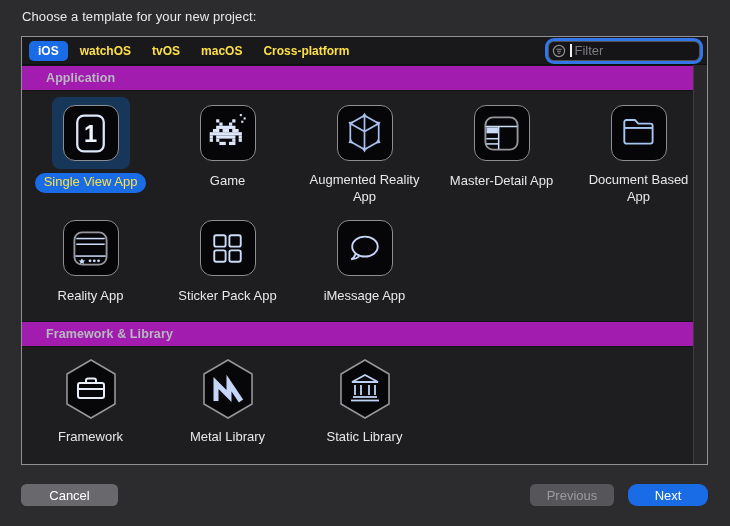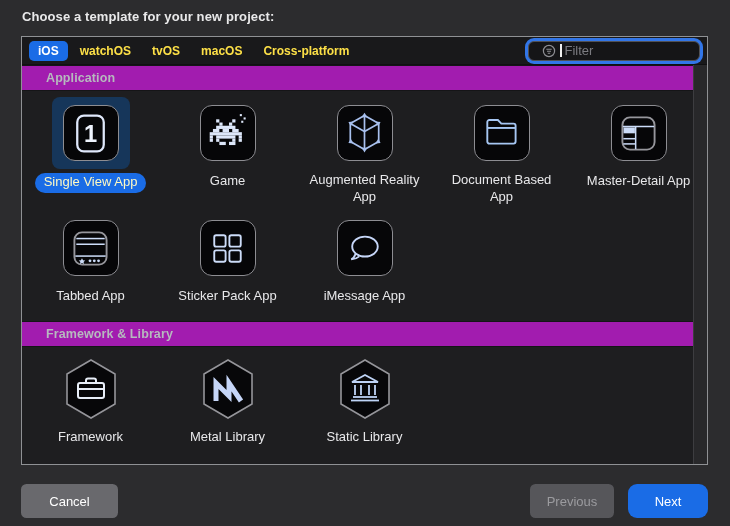--- a/index.html
+++ b/index.html
@@ -5,21 +5,21 @@
   html,body{margin:0;padding:0;}
   body{
     width:730px;height:526px;
     background:#2c2c2e;
     font-family:"Liberation Sans","DejaVu Sans",sans-serif;
     overflow:hidden;position:relative;
     -webkit-font-smoothing:antialiased;
   }
   .dialog-title{
     position:absolute;left:22px;top:9px;
-    font-size:13px;font-weight:700;color:#e9e9ea;letter-spacing:.1px;
+    font-size:13px;font-weight:400;color:#e9e9ea;letter-spacing:.1px;
   }
   
   .panel{
     position:absolute;left:21px;top:36px;width:687px;height:429px;
     border:1px solid #8f9194;background:#1e1e20;
     display:flex;flex-direction:column;box-sizing:border-box;
   }
   .tab-bar{
     height:27px;flex:0 0 27px;background:#19191b;
     display:flex;align-items:center;padding-left:7px;
@@ -29,21 +29,21 @@
     background:transparent;border:none;color:#fde047;
     font-family:inherit;font-size:12px;font-weight:700;
     padding:3px 9px;margin-right:3px;border-radius:5px;cursor:default;
   }
   .tab.selected{background:var(--accent,#1a6ce6);color:#fff;font-weight:600;}
   .filter-field{
     margin-left:auto;margin-right:7px;
     width:146px;height:18px;
     background:#151517;border:1px solid #515155;border-radius:6px;
     box-shadow:0 0 0 3px var(--focus,#3276e8);
-    display:flex;align-items:center;padding:0 12px;gap:3px;
+    display:flex;align-items:center;padding:0 2px;gap:3px;
   }
   .filter-glyph{flex:0 0 auto;display:block;}
   .caret{width:1.5px;height:13px;background:#f0f0f0;flex:0 0 auto;}
   .filter-ph{color:#7b7b80;font-size:13px;line-height:1;}
   
   .scroll{flex:1;display:flex;min-height:0;}
   .scroll-content{flex:1;min-width:0;}
   .scrollbar-track{
     flex:0 0 13px;background:#28282a;border-left:1px solid #3d3d40;
   }
@@ -73,27 +73,27 @@
     display:flex;align-items:center;justify-content:center;
   }
   .appicon svg{display:block;}
   .hexicon svg{display:block;}
   .tile-label{
     margin-top:4px;max-width:112px;text-align:center;
     font-size:13px;color:#e8e8ea;line-height:1.3;
   }
   .tile[data-icon="master-detail"] .tile-label{white-space:nowrap;max-width:none;}
   .tile.selected .tile-label{
-    background:var(--accent,#1a6ce6);color:#fef9c3;
+    background:var(--accent,#1a6ce6);color:#fde047;
     padding:1px 9px 2px;border-radius:10px;white-space:nowrap;max-width:none;
   }
   
   .footer{position:absolute;left:0;top:465px;width:730px;height:61px;}
   .btn{
-    position:absolute;height:34px;border:none;border-radius:5.5px;
+    position:absolute;height:22px;border:none;border-radius:5.5px;
     font-family:inherit;font-size:13px;cursor:default;
     display:flex;align-items:center;justify-content:center;
   }
   .btn-cancel{left:21px;top:19px;width:97px;background:#69696d;color:#fff;}
   .btn-previous{left:530px;top:19px;width:84px;background:#56565a;color:#9b9b9f;}
   .btn-next{left:628px;top:19px;width:80px;background:var(--accent,#1a6ce6);color:#fff;font-weight:500;border-radius:9px;}
   .symdefs{position:absolute;width:0;height:0;overflow:hidden;}
 </style>
 </head>
 <body style="--accent: #1a6ce6; --selbg: #16365a; --focus: #3276e8;">
@@ -267,52 +267,52 @@
     <div class="iconwrap">
 
     <div class="appicon">
                     <svg width="53" height="53">
                       <use href="#sym-augmented-reality"></use>
                     </svg>
                   </div>
                 </div>
     <div class="tile-label">Augmented Reality App</div>
   </div>
+              <div class="tile" data-icon="master-detail">
+    <div class="iconwrap">
+
+    <div class="appicon">
+                    <svg width="53" height="53">
+                      <use href="#sym-master-detail"></use>
+                    </svg>
+                  </div>
+                </div>
+    <div class="tile-label">Master-Detail App</div>
+  </div>
               <div class="tile" data-icon="document-based">
     <div class="iconwrap">
 
     <div class="appicon">
                     <svg width="53" height="53">
                       <use href="#sym-document-based"></use>
                     </svg>
                   </div>
                 </div>
     <div class="tile-label">Document Based App</div>
   </div>
-              <div class="tile" data-icon="master-detail">
-    <div class="iconwrap">
-
-    <div class="appicon">
-                    <svg width="53" height="53">
-                      <use href="#sym-master-detail"></use>
-                    </svg>
-                  </div>
-                </div>
-    <div class="tile-label">Master-Detail App</div>
-  </div>
               <div class="tile" data-icon="tabbed">
     <div class="iconwrap">
 
     <div class="appicon">
                     <svg width="53" height="53">
                       <use href="#sym-tabbed"></use>
                     </svg>
                   </div>
                 </div>
-    <div class="tile-label">Tabbed App</div>
+    <div class="tile-label">Reality App</div>
   </div>
               <div class="tile" data-icon="sticker-pack">
     <div class="iconwrap">
 
     <div class="appicon">
                     <svg width="53" height="53">
                       <use href="#sym-sticker-pack"></use>
                     </svg>
                   </div>
                 </div>

